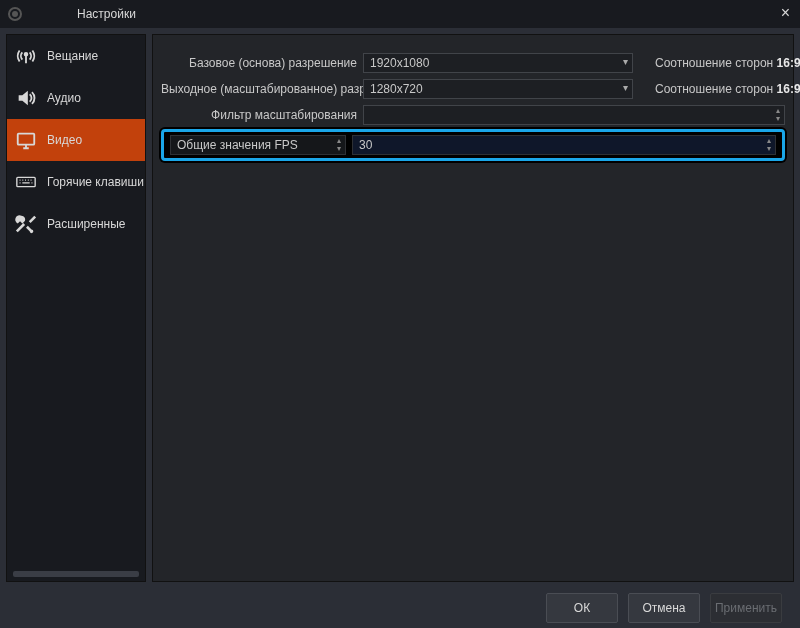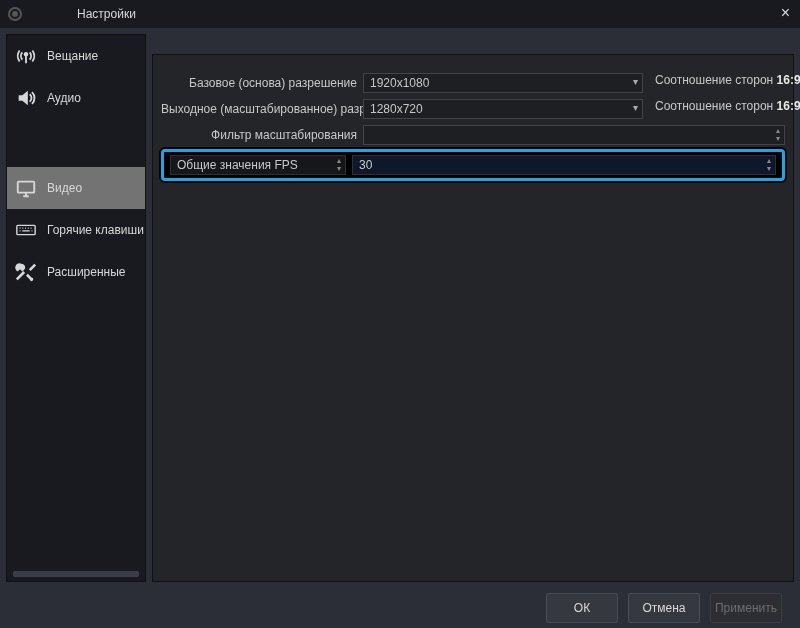--- a/index.html
+++ b/index.html
@@ -12,30 +12,30 @@
   .titlebar .app-icon::after{content:"";position:absolute;width:6px;height:6px;border-radius:50%;background:#555;left:2px;top:2px;}
   .titlebar .title { font-size: 12px; margin-left: 47px; }
   .titlebar .close { position: absolute; right: 10px; top: 4px; font-size: 16px; color: #d8d8d8; cursor: pointer; }
 
   .body { flex: 1; display: flex; background: #2b2e36; padding: 6px; gap:6px; min-height:0; }
 
   
   .sidebar { width: 140px; background: #181a1f; display: flex; flex-direction: column; position:relative; border:1px solid #111;}
   .side-item { display: flex; align-items: center; gap: 10px; padding: 0 8px; height: 42px; color: #d8d8d8; font-size: 12px; cursor: pointer; white-space:nowrap; overflow:hidden;}
   .side-item .icon { width: 22px; height: 22px; display:flex; align-items:center; justify-content:center; flex-shrink:0;}
-  .side-item.active { background: #737373; margin-top: 48px; }
+  .side-item.active { background: #c2410c; }
   .sidebar .scroll-hint { position:absolute; bottom:4px; left:6px; right:6px; height:6px; background:#3a3d45; border-radius:2px;}
 
   
-  .content { flex: 1; background: #232529; position: relative; border:1px solid #111;margin-top:20px;}
+  .content { flex: 1; background: #232529; position: relative; border:1px solid #111;}
   .form-row { display: flex; align-items: center; height: 24px; margin-bottom: 2px; }
   .form-rows { padding: 16px 8px 0 8px; }
   .label { text-align: right; padding-right: 6px; color: #c8c8c8; font-size: 12px; white-space:nowrap;}
   .label.w1 { width: 202px; }
-  .field { flex: 1; display: flex; align-items: flex-start; gap: 8px; }
+  .field { flex: 1; display: flex; align-items: center; gap: 18px; }
   .combo { flex:1; height: 20px; background: #1d1f23; border: 1px solid #414449; display: flex; align-items: center; padding: 0 6px; position: relative; color:#c8c8c8;}
   .combo .chev { position: absolute; right: 4px; top: 2px; font-size: 10px; color: #aaa; }
   .spin-chev { position:absolute; right:4px; top:1px; font-size:8px; line-height:8px; color:#888; display:flex; flex-direction:column;}
   .aspect { width: 134px; text-align:left; color: #c8c8c8; font-size: 12px; white-space:nowrap; padding-left:4px;}
   .aspect b{ color:#e8e8e8; font-weight:600;}
 
   
   .highlight-wrap { margin-top: 2px; border: 3px solid #1aa6e8; border-radius: 4px; padding: 3px 6px; box-shadow: 0 0 0 2px #000, inset 0 0 0 1px #000; background:#000;}
   .highlight-inner { display:flex; align-items:center; height:20px;}
   .fps-type { width: 176px; height:20px; background:#15171a; border:1px solid #2e3034; display:flex; align-items:center; padding:0 6px; position:relative; color:#c8c8c8;}

